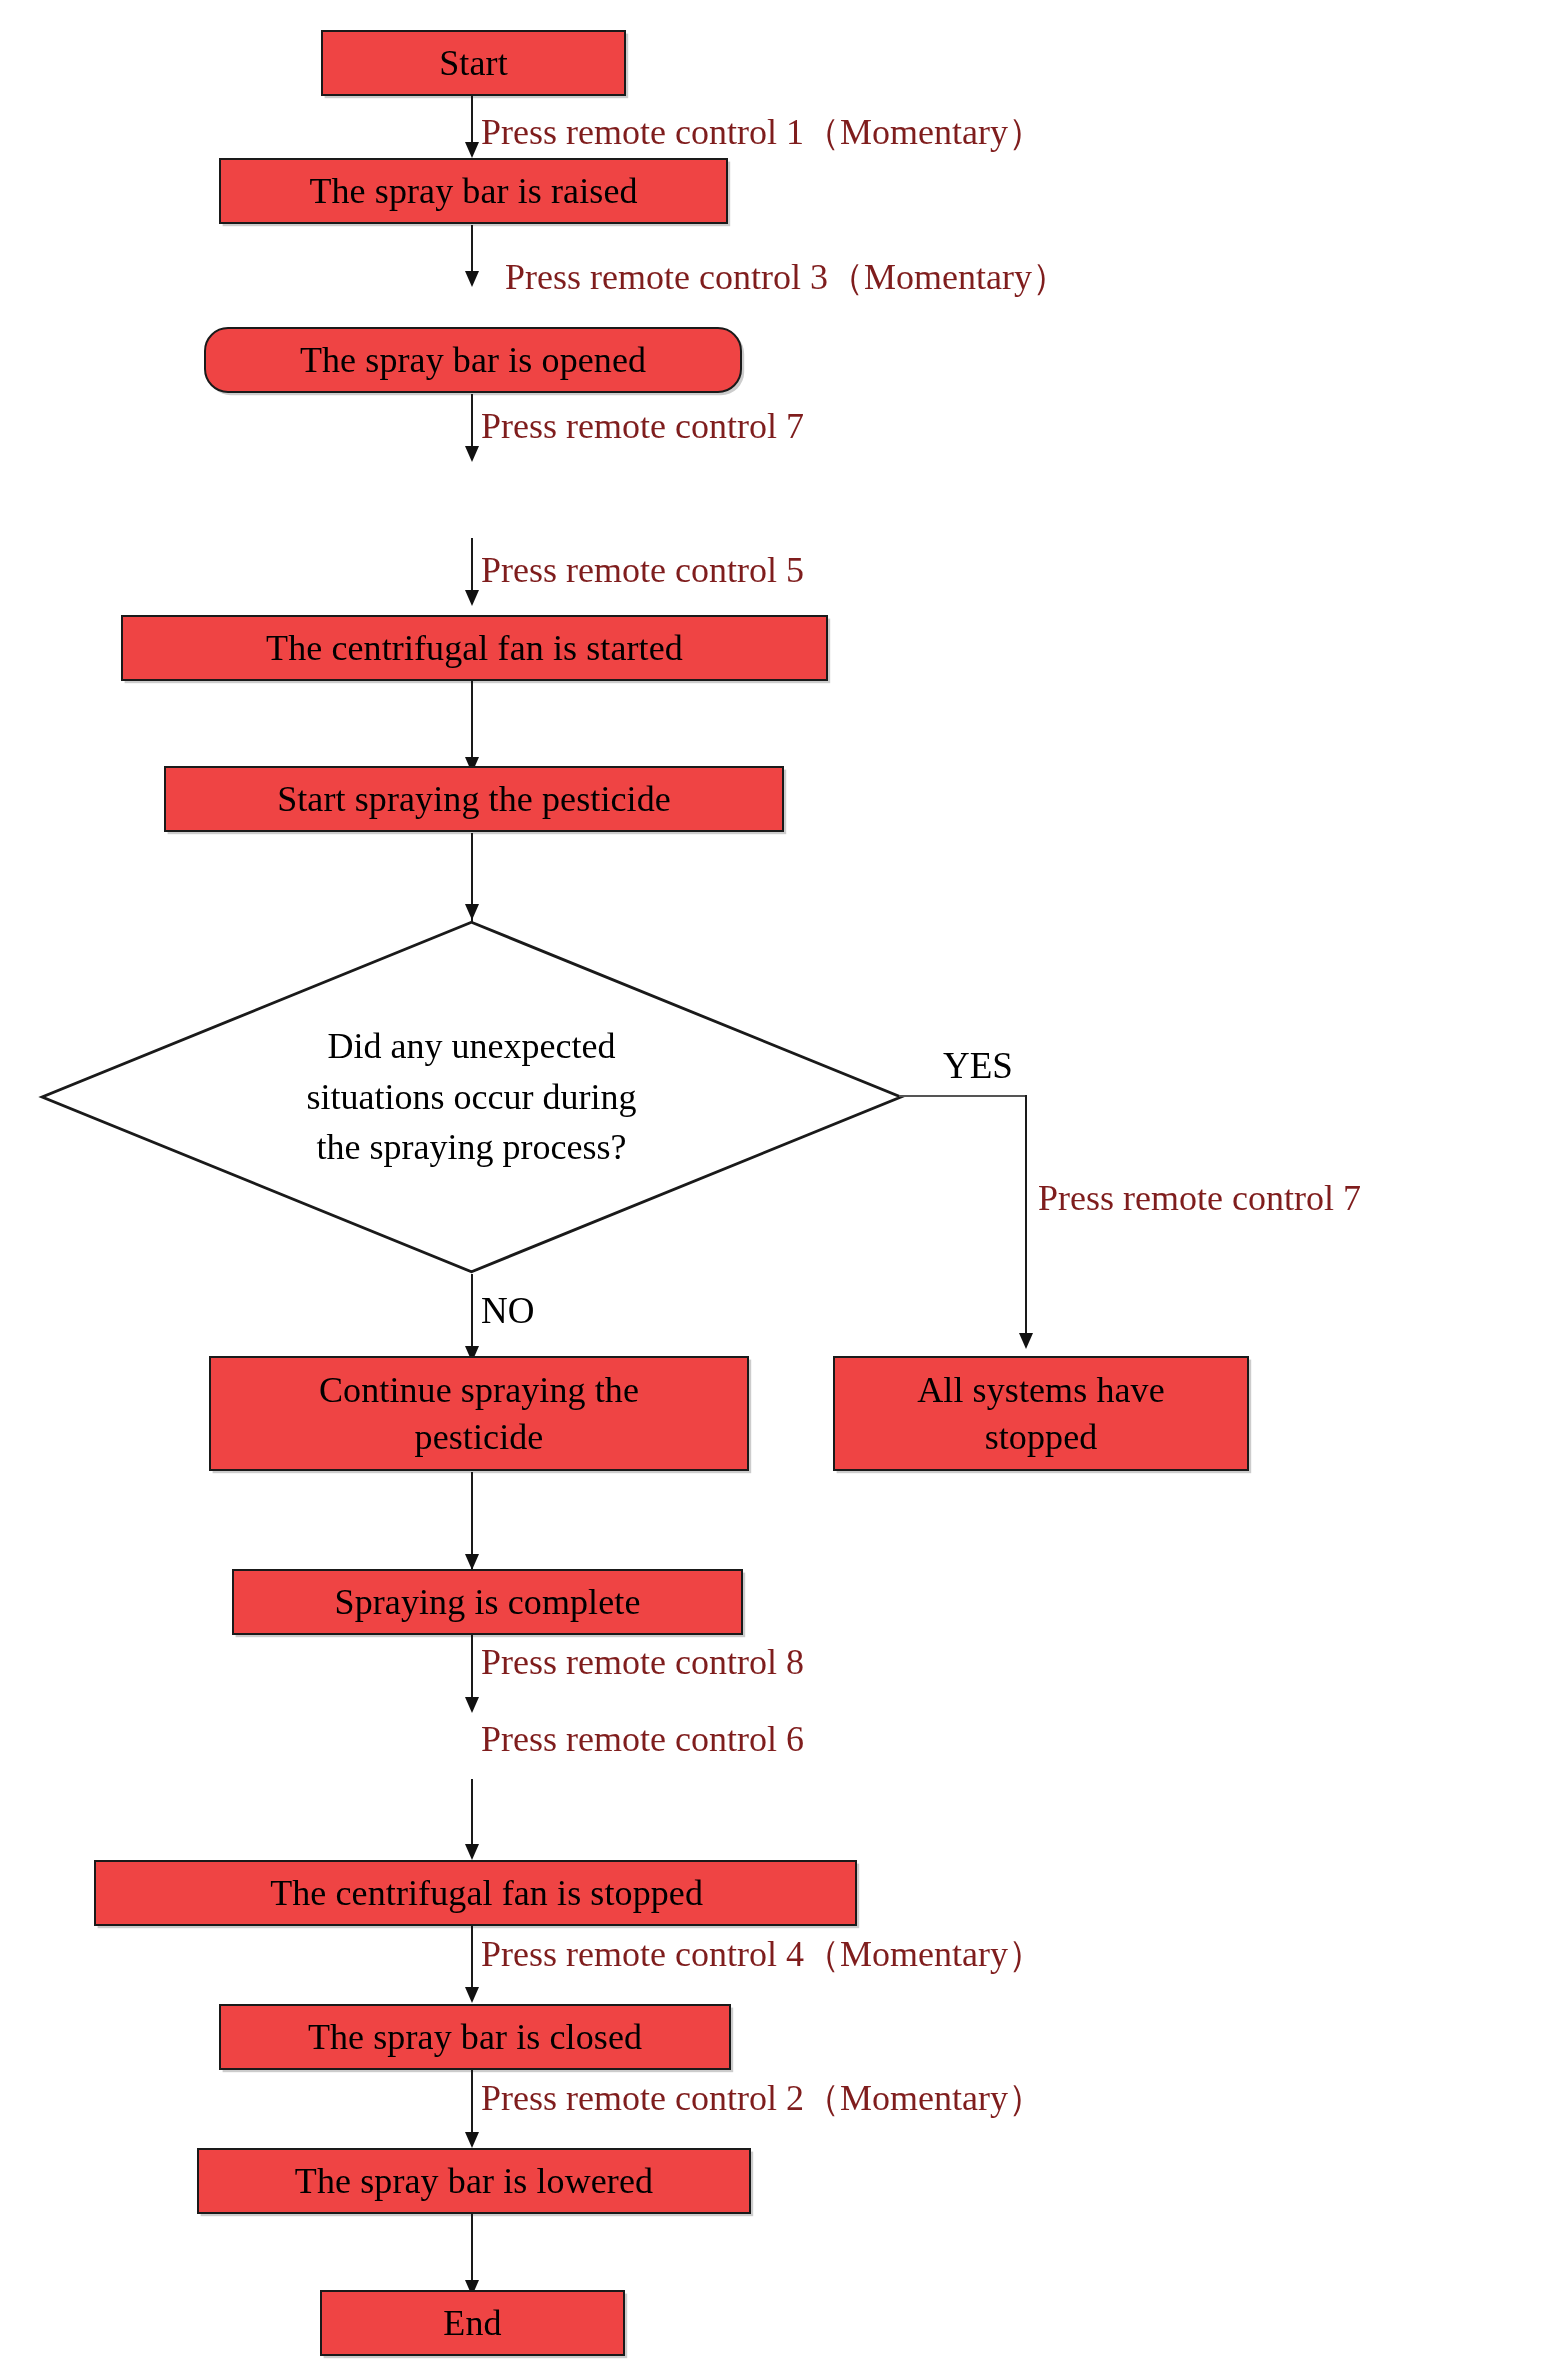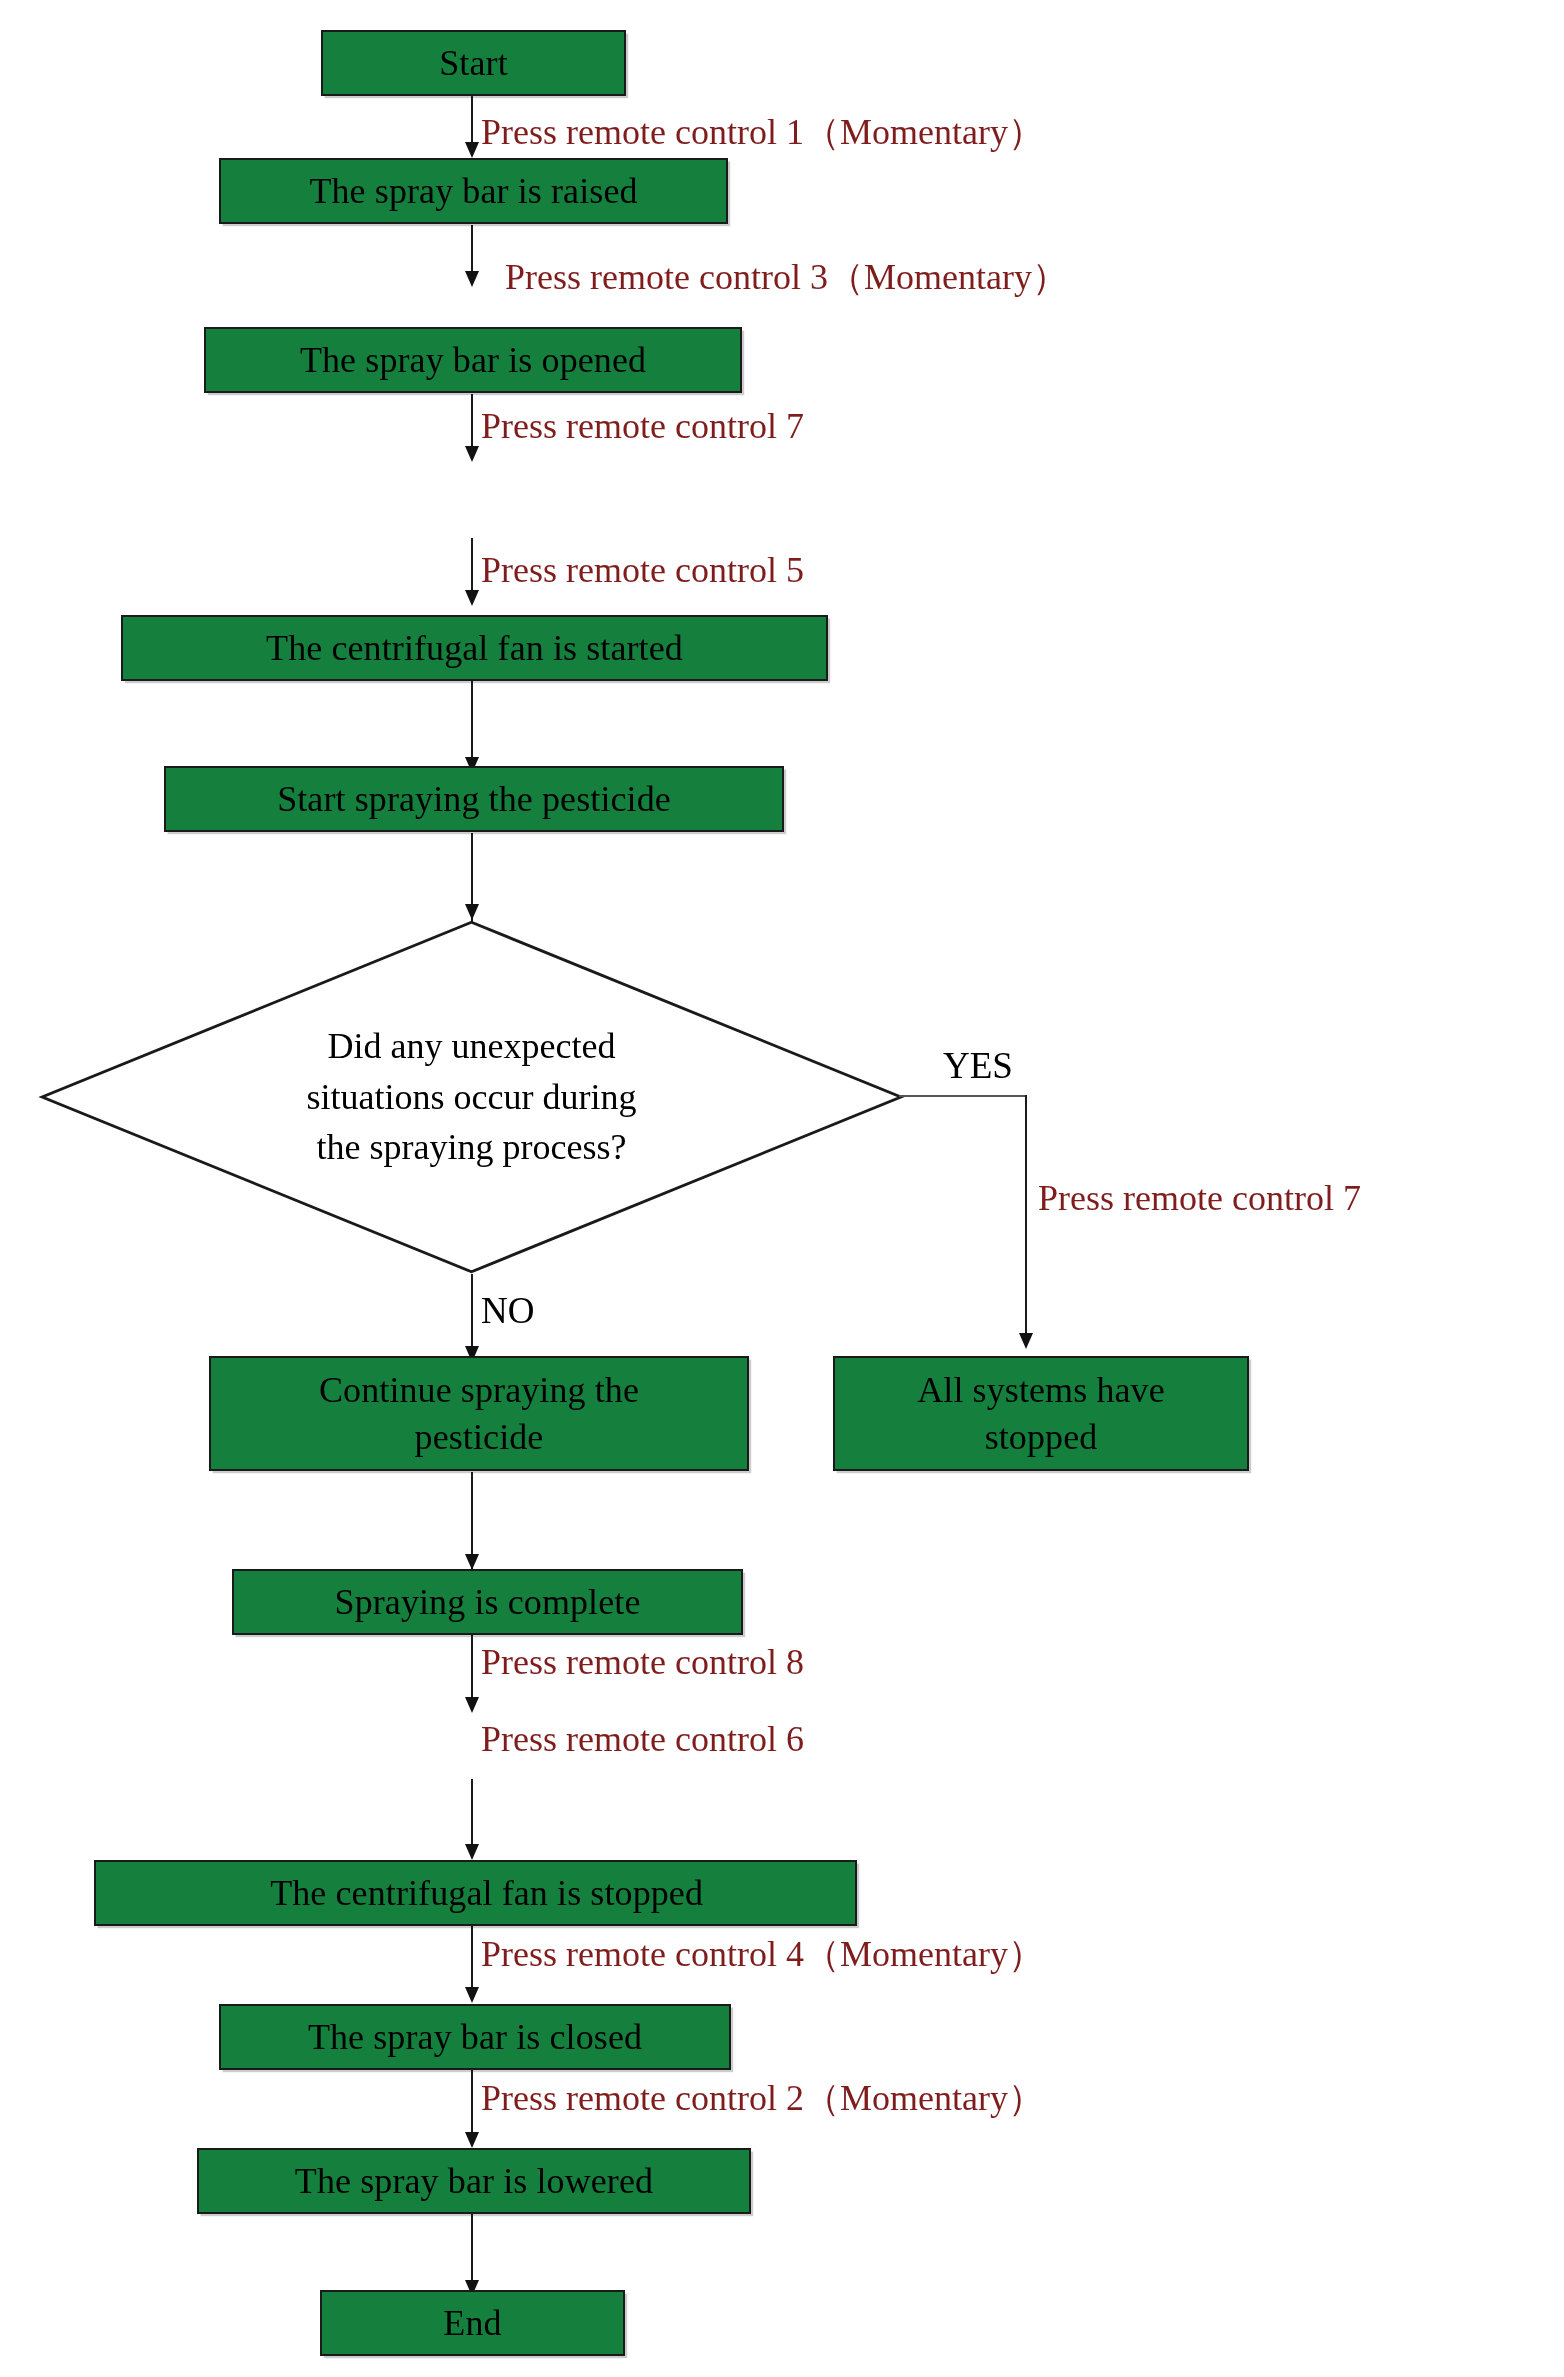--- a/index.html
+++ b/index.html
@@ -12,21 +12,21 @@
     width: 1564px;
     height: 2377px;
     background: #ffffff;
     font-family: "Liberation Serif", "DejaVu Serif", serif;
     overflow: hidden;
   }
   
   .node {
     position: absolute;
     box-sizing: border-box;
-    background: #15803d;
+    background: #ef4444;
     border: 2.2px solid #1a1a1a;
     display: flex;
     align-items: center;
     justify-content: center;
     text-align: center;
     color: #000000;
     font-size: 36px;
     line-height: 1.18;
     letter-spacing: 0.1px;
     padding: 0 5.8px;
@@ -110,21 +110,21 @@
   <div class="edge-label" style="left:481px; top:114px;">Press remote control 1（Momentary）</div>
 
   <div class="node" style="left:219px; top:158px; width:509px; height:66px;">
     <span>The spray bar is raised</span>
   </div>
 
   <div class="vline" style="left:471px; top:225px; height:55px;"></div>
   <div class="arrowhead" style="left:465px; top:271px;"></div>
   <div class="edge-label" style="left:505px; top:259px;">Press remote control 3（Momentary）</div>
 
-  <div class="node" style="left:204px; top:327px; width:538px; height:66px;">
+  <div class="node" style="left:204px; top:327px; width:538px; height:66px;border-radius:24px;">
     <span>The spray bar is opened</span>
   </div>
 
   <div class="vline" style="left:471px; top:394px; height:62px;"></div>
   <div class="arrowhead" style="left:465px; top:446px;"></div>
   <div class="edge-label" style="left:481px; top:408px;">Press remote control 7</div>
 
 
   <div class="vline" style="left:471px; top:538px; height:62px;"></div>
   <div class="arrowhead" style="left:465px; top:590px;"></div>

